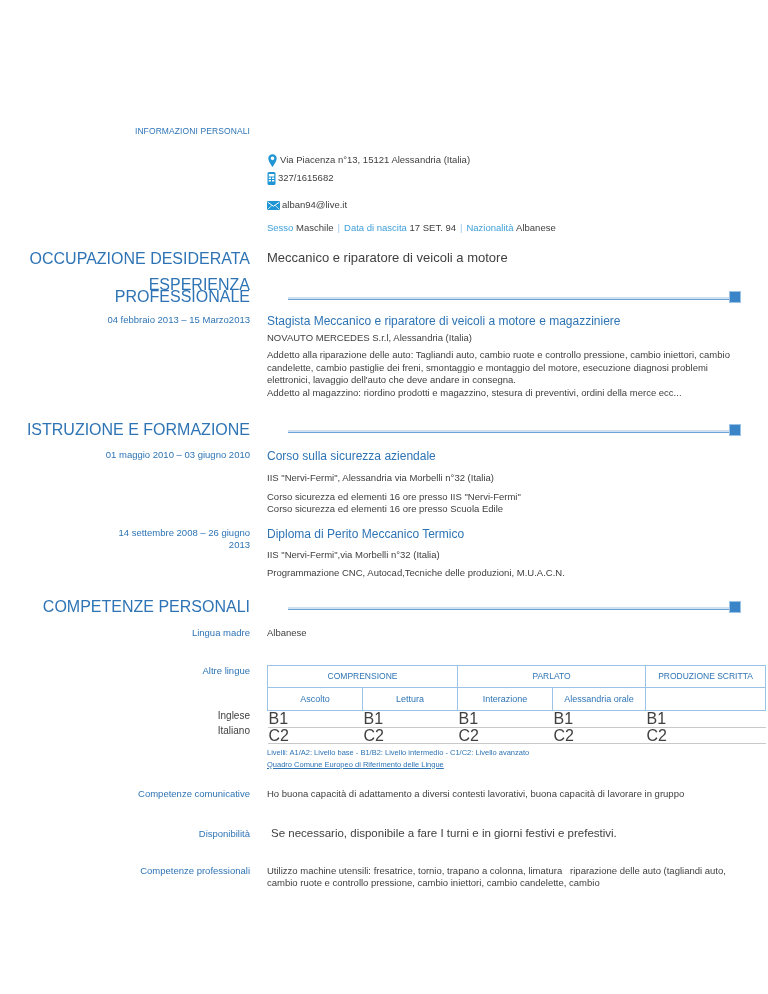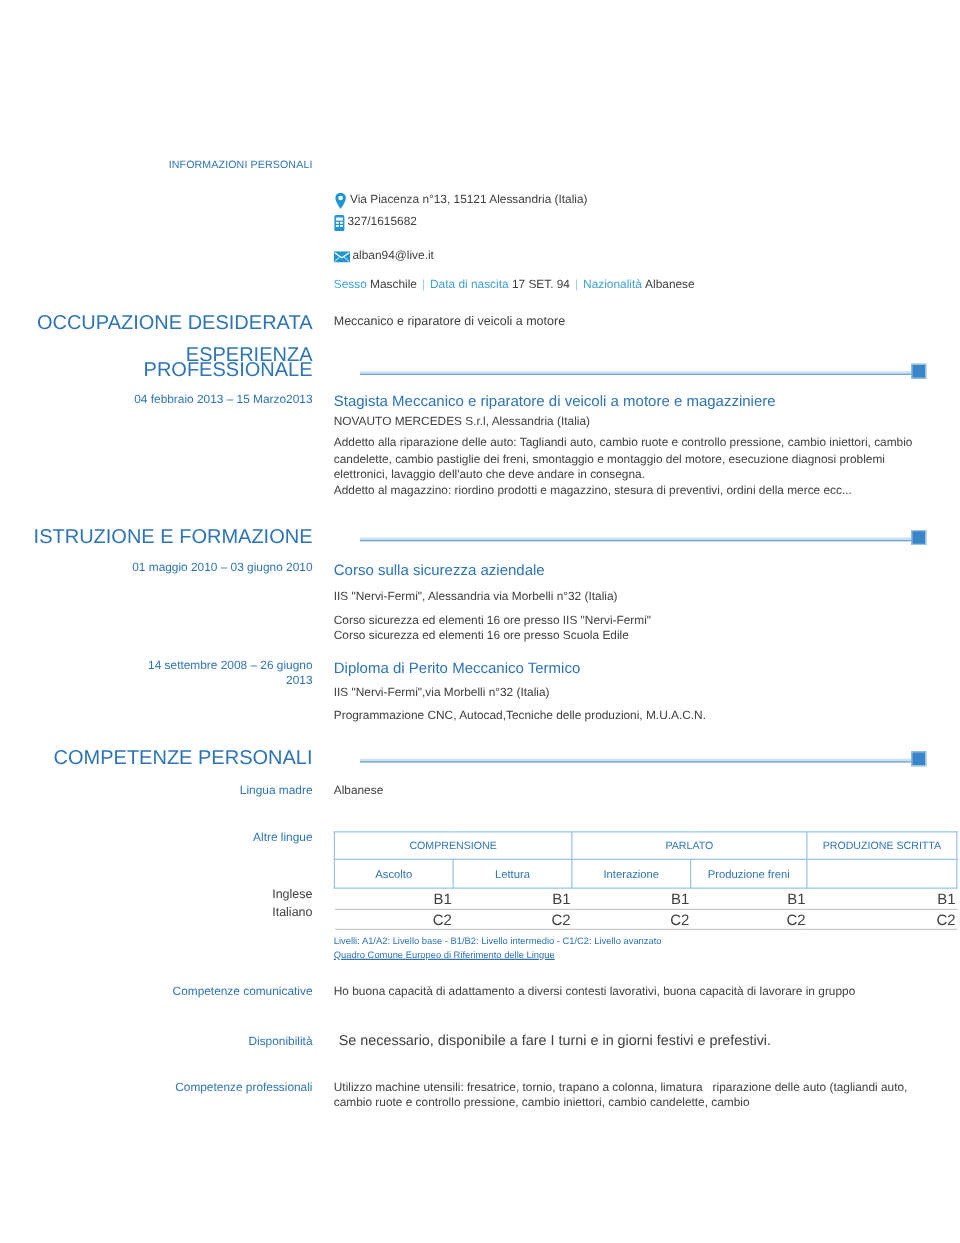--- a/index.html
+++ b/index.html
@@ -10,39 +10,39 @@
     -webkit-font-smoothing:antialiased;
   }
   .page{position:relative;width:644px;height:994px;padding-top:120px;box-sizing:border-box;}
   .row{display:grid;grid-template-columns:250px 501px;column-gap:17px;}
   .lbl{text-align:right;color:#2e74b5;}
   .lbl-small{font-size:8.5px;letter-spacing:.1px;padding-top:5px;}
   .section-label{font-size:16px;line-height:12px;}
   .date-label{font-size:9.5px;line-height:12px;}
   .dark-label{color:#404040;font-size:10px;}
   .name{font-size:15.5px;line-height:18px;color:#404040;}
-  .occupation{font-size:10px;line-height:16px;color:#404040;}
+  .occupation{font-size:13px;line-height:16px;color:#404040;}
   .entry-title{font-size:12px;line-height:15px;color:#2e74b5;}
   .body-line{font-size:9.5px;line-height:12.5px;}
   .desc{width:482px;}
   .contact-block{margin-top:14px;}
   .contact-line{display:flex;align-items:center;height:18px;}
   .contact-line .ic{flex:0 0 auto;margin-right:2px;display:inline-flex;align-items:center;}
   .sesso-line{margin-top:5px;height:18px;display:flex;align-items:center;white-space:pre;}
   .blue-inline{color:#41a0d8;}
   .sep{color:#9dc9e8;padding:0 4px;}
   .section-rule{position:relative;height:11px;margin-left:21px;margin-right:27px;}
   .section-rule .line{position:absolute;left:0;right:4px;bottom:3px;height:2px;background:#cfe0f0;border-bottom:1px solid #6ba3d6;}
   .section-rule .cap{position:absolute;right:0;bottom:0;width:10px;height:10px;background:#3a85c8;border:1px solid #9cc3e6;}
   .rule-row-bottom{display:flex;flex-direction:column;justify-content:flex-end;}
   .lang-table{border-collapse:collapse;width:498px;table-layout:fixed;}
   .lang-table td{overflow:hidden;}
   .lt-group td{border:1px solid #9cc3e6;color:#2e74b5;font-size:8.5px;text-align:center;padding:4px 1px;}
   .lt-sub td{border:1px solid #9cc3e6;color:#2e74b5;font-size:9px;text-align:center;padding:5px 1px;}
-  .lt-data td{border:none;border-bottom:1px solid #c9c9c9;color:#404040;font-size:12px;text-align:right;padding:2px 1px 1px;}
+  .lt-data td{border:none;border-bottom:1px solid #c9c9c9;color:#404040;font-size:16px;text-align:left;padding:2px 1px 1px;}
   .footnote{font-size:7.5px;line-height:9.5px;color:#2e74b5;margin-top:4px;}
   .cefr-link{font-size:7.5px;line-height:10px;color:#2e74b5;text-decoration:underline;display:inline-block;}
   .avail-text{font-size:11.5px;line-height:14px;padding-left:4px;}
   .pre{white-space:pre-wrap;}
   a{color:#2e74b5;}
 </style>
 </head>
 <body>
 
 <div class="page">
@@ -196,21 +196,21 @@
         <tbody>
             <tr class="lt-group">
           <td colspan="2">COMPRENSIONE</td>
           <td colspan="2">PARLATO</td>
           <td>PRODUZIONE SCRITTA</td>
         </tr>
         <tr class="lt-sub">
           <td>Ascolto</td>
           <td>Lettura</td>
           <td>Interazione</td>
-          <td>Produzione freni</td>
+          <td>Alessandria orale</td>
           <td></td>
         </tr>
         <tr class="lt-data">
           <td>B1</td>
           <td>B1</td>
           <td>B1</td>
           <td>B1</td>
           <td>B1</td>
         </tr>
         <tr class="lt-data">

